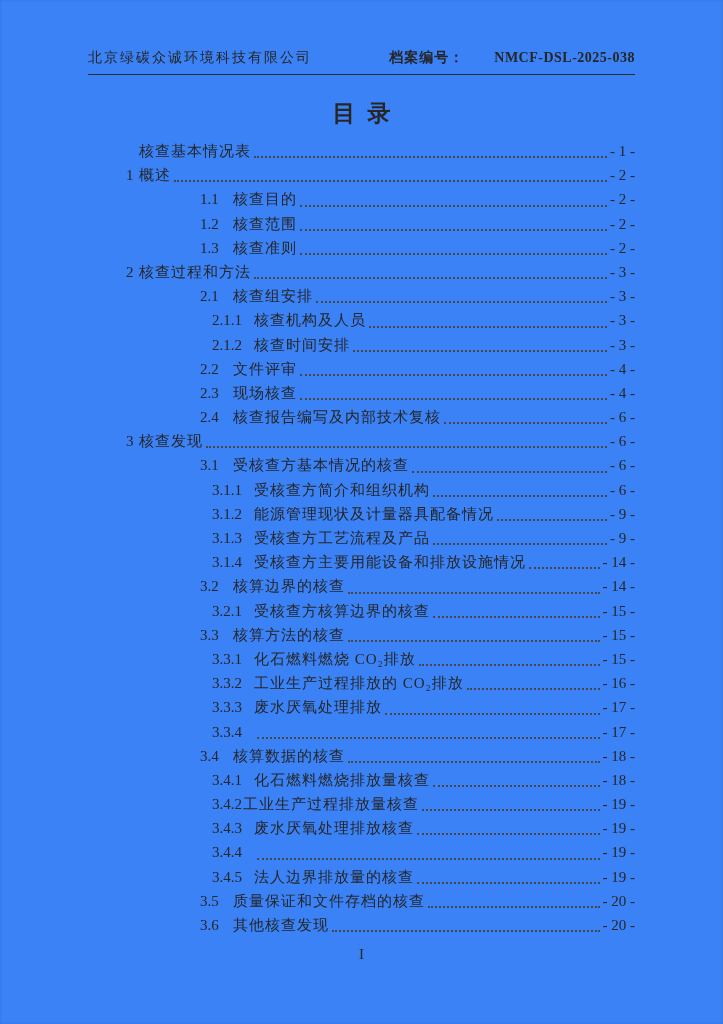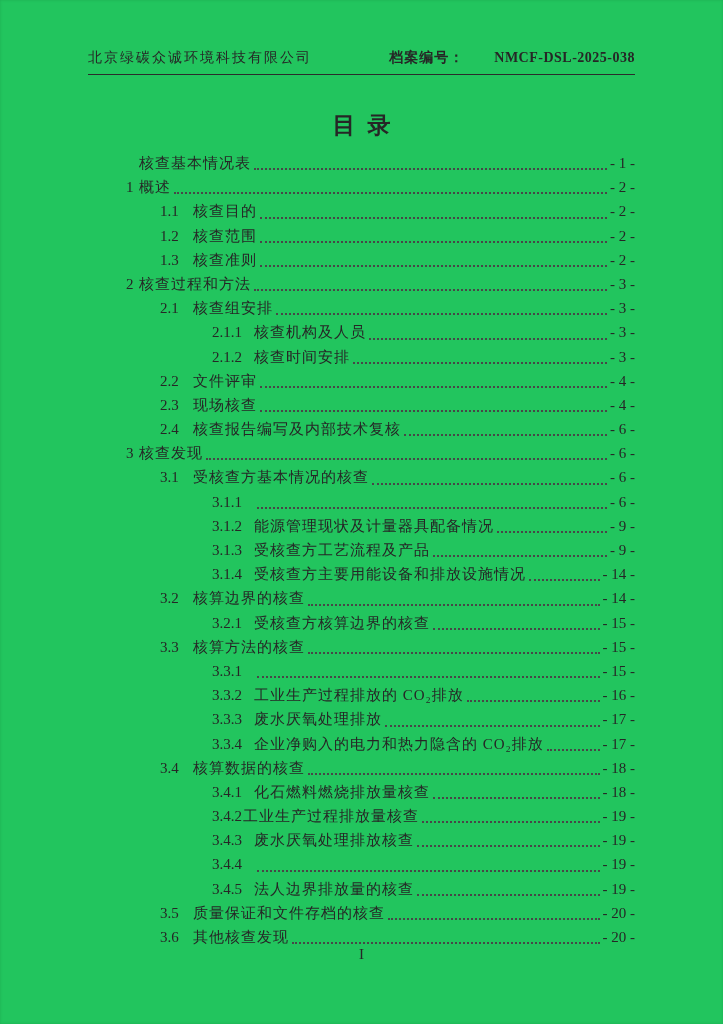--- a/index.html
+++ b/index.html
@@ -1,59 +1,59 @@
 <!DOCTYPE html>
 <html><head>
 <meta charset="utf-8">
 <style>
   html,body{margin:0;padding:0;background:#f2f2f2;}
   .page{
     position:relative;
     width:723px;height:1024px;
-    background:#22c55e;
+    background:#3b82f6;
     box-shadow: inset 0 0 3px rgba(0,0,0,.12);
     font-family:"Liberation Serif","DejaVu Serif",serif;
     color:#262626;
     overflow:hidden;
   }
   .inner{margin:0 88px;}
   
   .hdr{
     display:flex;justify-content:space-between;align-items:flex-end;
     padding-top:48px;padding-bottom:6px;
     border-bottom:1.5px solid #2b2b2b;
     font-size:14px;line-height:20px;
   }
   .hdr-company{letter-spacing:2px;}
   .hdr-right{white-space:pre;}
   .hdr-archive-label{font-weight:600;letter-spacing:1px;}
   .hdr-archive-no{font-weight:700;margin-left:30px;letter-spacing:.5px;}
   
   .doc-title{
-    margin-top:36px;
+    margin-top:24px;
     text-align:center;
     font-size:23px;font-weight:700;
     letter-spacing:12px;
     text-indent:12px; 
     line-height:30px;
   }
   
   .toc{margin-top:10px;margin-left:38px;}
   .toc-row{
     display:flex;align-items:baseline;
     height:24.2px;
     font-size:15px;line-height:24.2px;
     white-space:nowrap;
     justify-content:flex-end;
   }
   .toc-row.lvl2{padding-left:34px;}
   .toc-row.lvl3{padding-left:86px;}
   .num{display:inline-block;white-space:pre;font-weight:400;}
   .lvl1 .num{min-width:13px;}
-  .lvl2 .num{min-width:33px;}
+  .lvl2 .num{min-width:33px;margin-left:40px;}
   .lvl3 .num{min-width:42px;}
   .toc-row.tight .num{min-width:31px;font-family:Liberation Serif, serif;}
   .lbl{letter-spacing:1px;}
   .leader{
     flex:1 1 auto;min-width:16px;
     align-self:flex-end;
     margin:0 3px 5px 3px;
     border-bottom:2px dotted #474747;
   }
   .pg{white-space:pre;text-align:right;}
@@ -156,20 +156,21 @@
     <span class="pg">- 6 -</span>
   </div>
         <div class="toc-row lvl2">
     <span class="num">3.1</span>
     <span class="lbl">受核查方基本情况的核查</span>
     <span class="leader"></span>
     <span class="pg">- 6 -</span>
   </div>
         <div class="toc-row lvl3">
     <span class="num">3.1.1</span>
+    <span class="lbl">受核查方简介和组织机构</span>
     <span class="leader"></span>
     <span class="pg">- 6 -</span>
   </div>
         <div class="toc-row lvl3">
     <span class="num">3.1.2</span>
     <span class="lbl">能源管理现状及计量器具配备情况</span>
     <span class="leader"></span>
     <span class="pg">- 9 -</span>
   </div>
         <div class="toc-row lvl3">
@@ -197,38 +198,38 @@
     <span class="pg">- 15 -</span>
   </div>
         <div class="toc-row lvl2">
     <span class="num">3.3</span>
     <span class="lbl">核算方法的核查</span>
     <span class="leader"></span>
     <span class="pg">- 15 -</span>
   </div>
         <div class="toc-row lvl3">
     <span class="num">3.3.1</span>
+    <span class="lbl">化石燃料燃烧 CO₂排放</span>
     <span class="leader"></span>
     <span class="pg">- 15 -</span>
   </div>
         <div class="toc-row lvl3">
     <span class="num">3.3.2</span>
     <span class="lbl">工业生产过程排放的 CO₂排放</span>
     <span class="leader"></span>
     <span class="pg">- 16 -</span>
   </div>
         <div class="toc-row lvl3">
     <span class="num">3.3.3</span>
     <span class="lbl">废水厌氧处理排放</span>
     <span class="leader"></span>
     <span class="pg">- 17 -</span>
   </div>
         <div class="toc-row lvl3">
     <span class="num">3.3.4</span>
-    <span class="lbl">企业净购入的电力和热力隐含的 CO₂排放</span>
     <span class="leader"></span>
     <span class="pg">- 17 -</span>
   </div>
         <div class="toc-row lvl2">
     <span class="num">3.4</span>
     <span class="lbl">核算数据的核查</span>
     <span class="leader"></span>
     <span class="pg">- 18 -</span>
   </div>
         <div class="toc-row lvl3">

